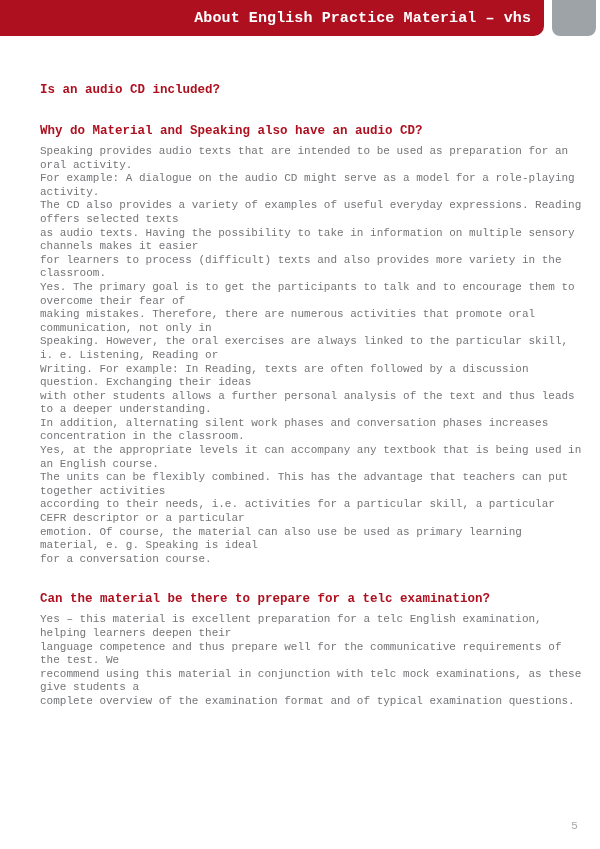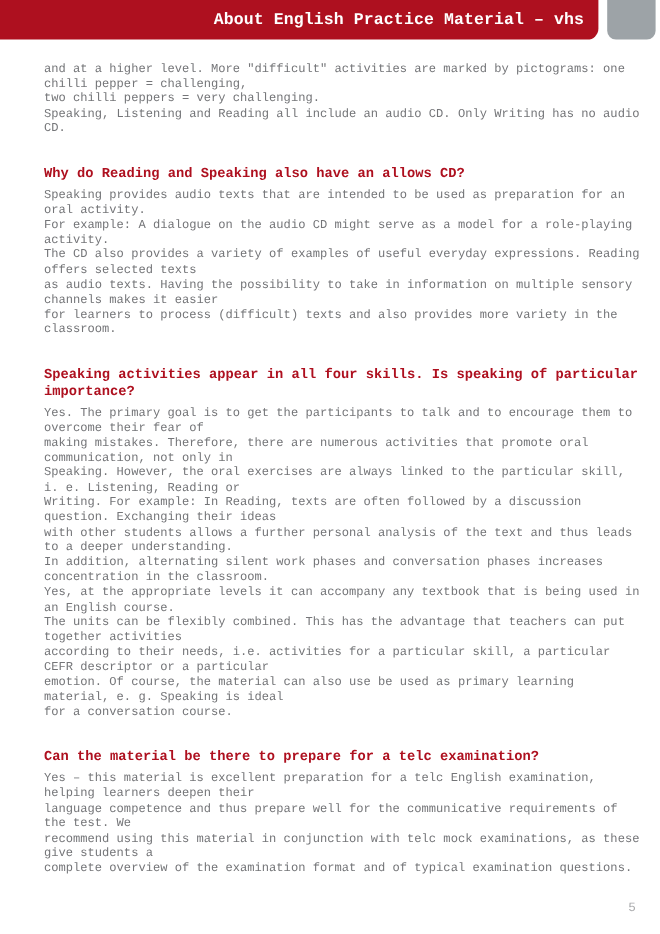--- a/index.html
+++ b/index.html
@@ -83,41 +83,35 @@
 <div class="page">
 
   <div class="header-bar">
     <span class="header-title">About English Practice Material – vhs</span>
   </div>
   <div class="header-tab"></div>
 
   <main class="content">
 
     <div id="sections">
+
       <section class="qa-section">
-
-        <p class="qa-body">and at a higher level. More "difficult" activities are marked by pictograms: one chilli pepper = challenging,
-two chilli peppers = very challenging.</p>
+        <h2 class="qa-heading">Is an audio CD included?</h2>
       </section>
 
       <section class="qa-section">
-        <p class="qa-body">Speaking, Listening and Reading all include an audio CD. Only Writing has no audio CD.</p>
-      </section>
-
-      <section class="qa-section">
-        <h2 class="qa-heading">Why do Reading and Speaking also have an allows CD?</h2>
+        <h2 class="qa-heading">Why do Material and Speaking also have an audio CD?</h2>
         <p class="qa-body">Speaking provides audio texts that are intended to be used as preparation for an oral activity.
 For example: A dialogue on the audio CD might serve as a model for a role-playing activity.
 The CD also provides a variety of examples of useful everyday expressions. Reading offers selected texts
 as audio texts. Having the possibility to take in information on multiple sensory channels makes it easier
 for learners to process (difficult) texts and also provides more variety in the classroom.</p>
       </section>
 
       <section class="qa-section">
-        <h2 class="qa-heading">Speaking activities appear in all four skills. Is speaking of particular importance?</h2>
         <p class="qa-body">Yes. The primary goal is to get the participants to talk and to encourage them to overcome their fear of
 making mistakes. Therefore, there are numerous activities that promote oral communication, not only in
 Speaking. However, the oral exercises are always linked to the particular skill, i. e. Listening, Reading or
 Writing. For example: In Reading, texts are often followed by a discussion question. Exchanging their ideas
 with other students allows a further personal analysis of the text and thus leads to a deeper understanding.
 In addition, alternating silent work phases and conversation phases increases concentration in the classroom.</p>
       </section>
 
       <section class="qa-section">
         <p class="qa-body">Yes, at the appropriate levels it can accompany any textbook that is being used in an English course.

